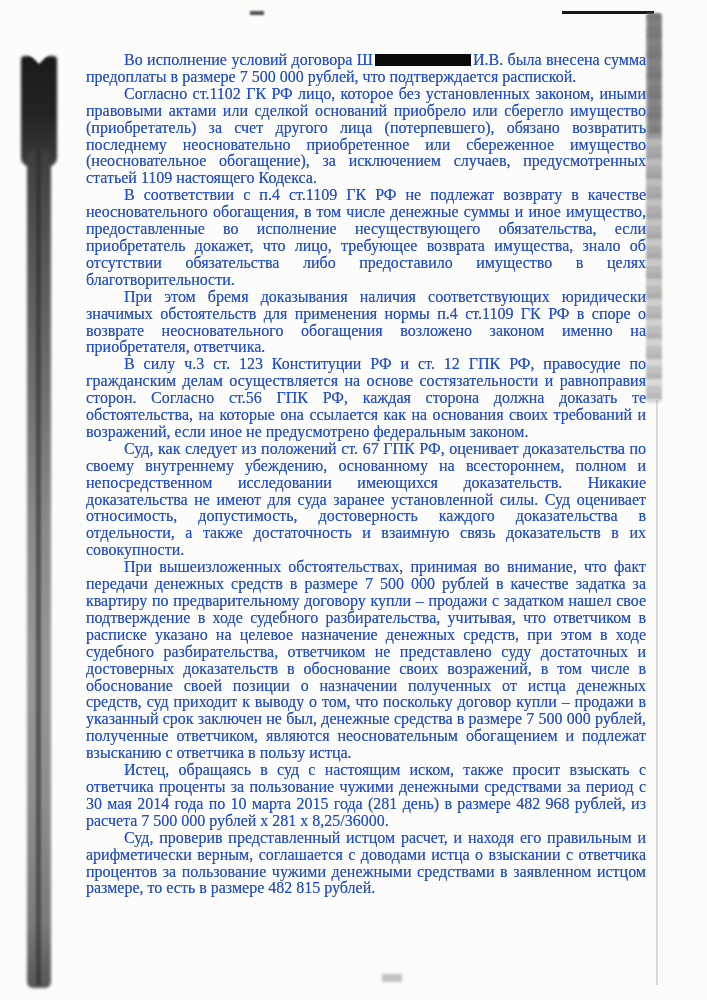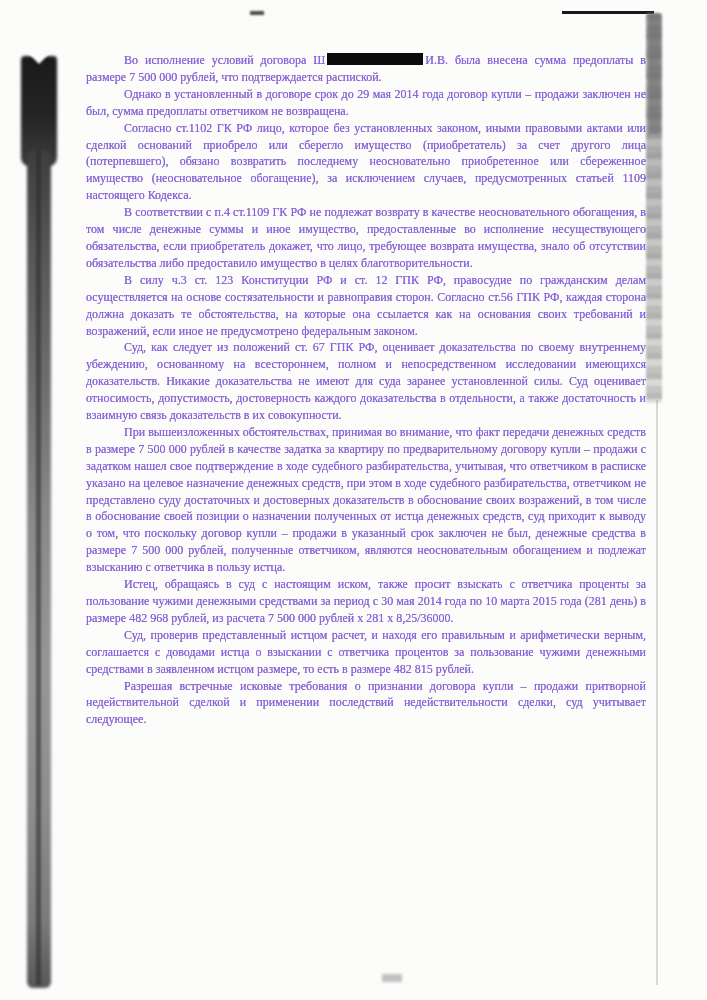--- a/index.html
+++ b/index.html
@@ -14,22 +14,22 @@
     background: #fcfcfb;
     overflow: hidden;
     font-family: "Liberation Serif", "DejaVu Serif", serif;
   }
   
   .text-block {
     position: absolute;
     left: 86px;
     top: 52px;
     width: 560px;
-    color: #8b5cf6;
-    font-size: 12px;
+    color: #1d4ed8;
+    font-size: 16px;
     line-height: 16.9px;
     text-align: justify;
     text-shadow: 0 0 0.4px rgba(40,40,40,0.55);
   }
   .text-block p {
     margin: 0;
     text-indent: 38px;
   }
   .redaction {
     display: inline-block;
@@ -119,24 +119,23 @@
   <div class="artifact right-stripe"></div>
   <div class="artifact right-stripe-dark"></div>
   <div class="artifact right-faint-line"></div>
   <div class="artifact topcenter-dash"></div>
   <div class="artifact bottomcenter-dash"></div>
 
   <div class="text-block">
     <p>
       <span>Во исполнение условий договора Ш</span><span class="redaction"></span><span>И.В. была внесена сумма предоплаты в размере 7 500 000 рублей, что подтверждается распиской.</span>
     </p>
-    <p>Однако в установленный в договоре срок до 29 мая 2014 года договор купли – продажи заключен не был, сумма предоплаты ответчиком не возвращена.</p>
     <p>Согласно ст.1102 ГК РФ лицо, которое без установленных законом, иными правовыми актами или сделкой оснований приобрело или сберегло имущество (приобретатель) за счет другого лица (потерпевшего), обязано возвратить последнему неосновательно приобретенное или сбереженное имущество (неосновательное обогащение), за исключением случаев, предусмотренных статьей 1109 настоящего Кодекса.</p>
     <p>В соответствии с п.4 ст.1109 ГК РФ не подлежат возврату в качестве неосновательного обогащения, в том числе денежные суммы и иное имущество, предоставленные во исполнение несуществующего обязательства, если приобретатель докажет, что лицо, требующее возврата имущества, знало об отсутствии обязательства либо предоставило имущество в целях благотворительности.</p>
+    <p>При этом бремя доказывания наличия соответствующих юридически значимых обстоятельств для применения нормы п.4 ст.1109 ГК РФ в споре о возврате неосновательного обогащения возложено законом именно на приобретателя, ответчика.</p>
     <p>В силу ч.3 ст. 123 Конституции РФ и ст. 12 ГПК РФ, правосудие по гражданским делам осуществляется на основе состязательности и равноправия сторон. Согласно ст.56 ГПК РФ, каждая сторона должна доказать те обстоятельства, на которые она ссылается как на основания своих требований и возражений, если иное не предусмотрено федеральным законом.</p>
     <p>Суд, как следует из положений ст. 67 ГПК РФ, оценивает доказательства по своему внутреннему убеждению, основанному на всестороннем, полном и непосредственном исследовании имеющихся доказательств. Никакие доказательства не имеют для суда заранее установленной силы. Суд оценивает относимость, допустимость, достоверность каждого доказательства в отдельности, а также достаточность и взаимную связь доказательств в их совокупности.</p>
     <p>При вышеизложенных обстоятельствах, принимая во внимание, что факт передачи денежных средств в размере 7 500 000 рублей в качестве задатка за квартиру по предварительному договору купли – продажи с задатком нашел свое подтверждение в ходе судебного разбирательства, учитывая, что ответчиком в расписке указано на целевое назначение денежных средств, при этом в ходе судебного разбирательства, ответчиком не представлено суду достаточных и достоверных доказательств в обоснование своих возражений, в том числе в обоснование своей позиции о назначении полученных от истца денежных средств, суд приходит к выводу о том, что поскольку договор купли – продажи в указанный срок заключен не был, денежные средства в размере 7 500 000 рублей, полученные ответчиком, являются неосновательным обогащением и  подлежат взысканию с ответчика в пользу истца.</p>
     <p>Истец, обращаясь в суд с настоящим иском, также просит взыскать с ответчика проценты за пользование чужими денежными средствами за период с 30 мая 2014 года по 10 марта 2015 года (281 день) в размере 482 968 рублей, из расчета 7 500 000 рублей х 281 х 8,25/36000.</p>
     <p>Суд, проверив представленный истцом расчет, и находя его правильным и арифметически верным, соглашается с доводами истца о взыскании с ответчика процентов за пользование чужими денежными средствами в заявленном истцом размере, то есть в размере 482 815 рублей.</p>
-    <p>Разрешая встречные исковые требования о признании договора купли – продажи притворной недействительной сделкой и применении последствий недействительности сделки, суд учитывает следующее.</p>
   </div>
 
 </div>
 
 </body></html>

